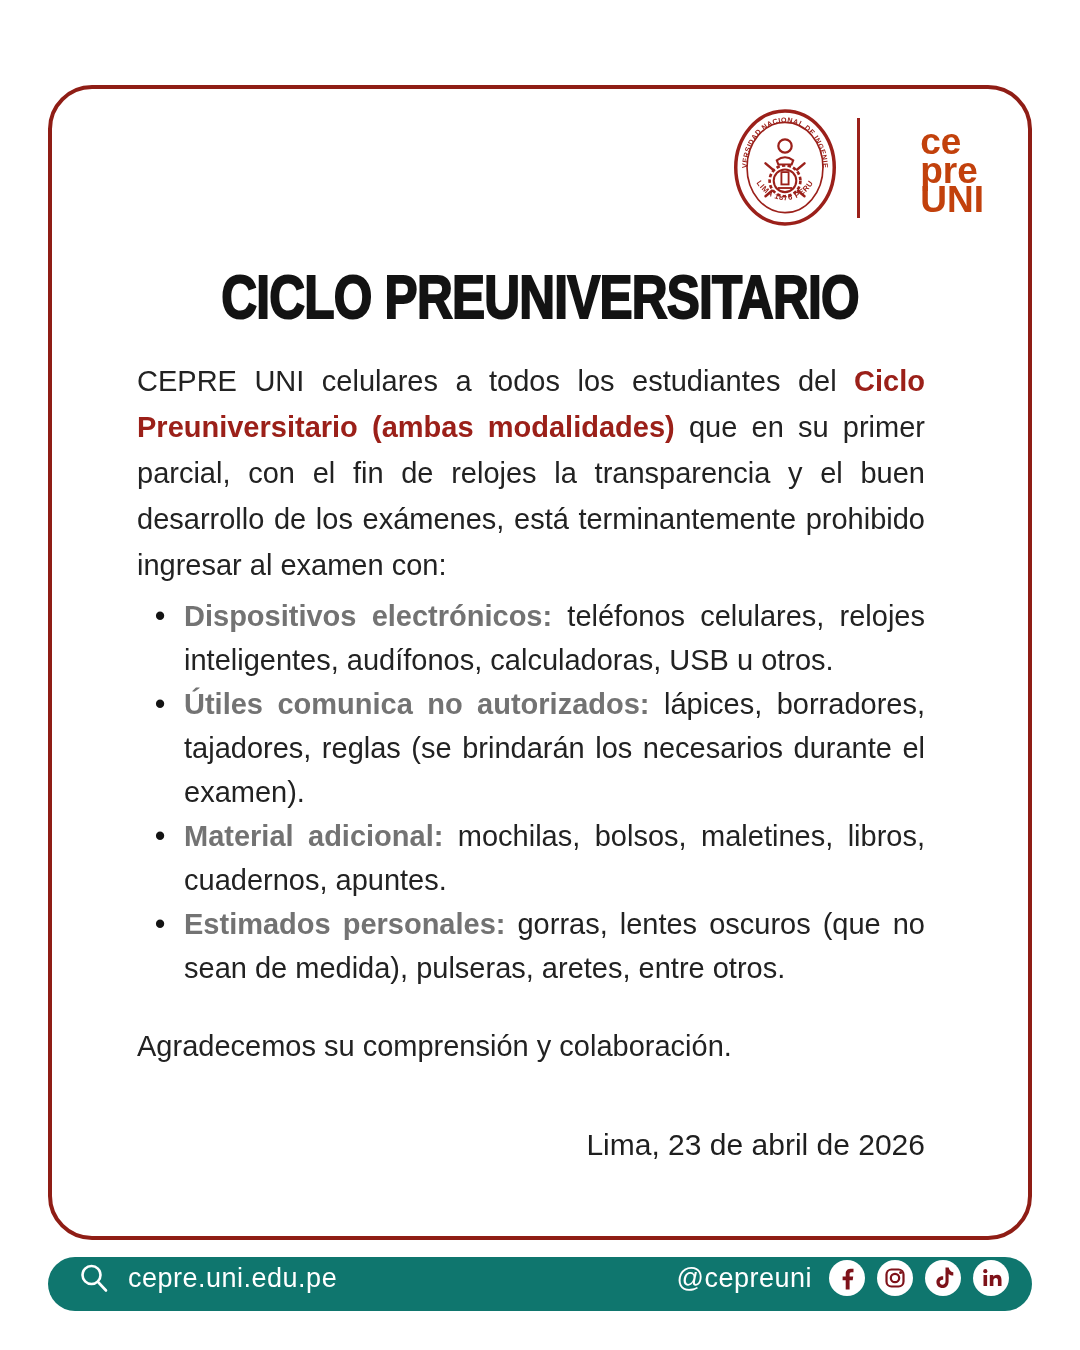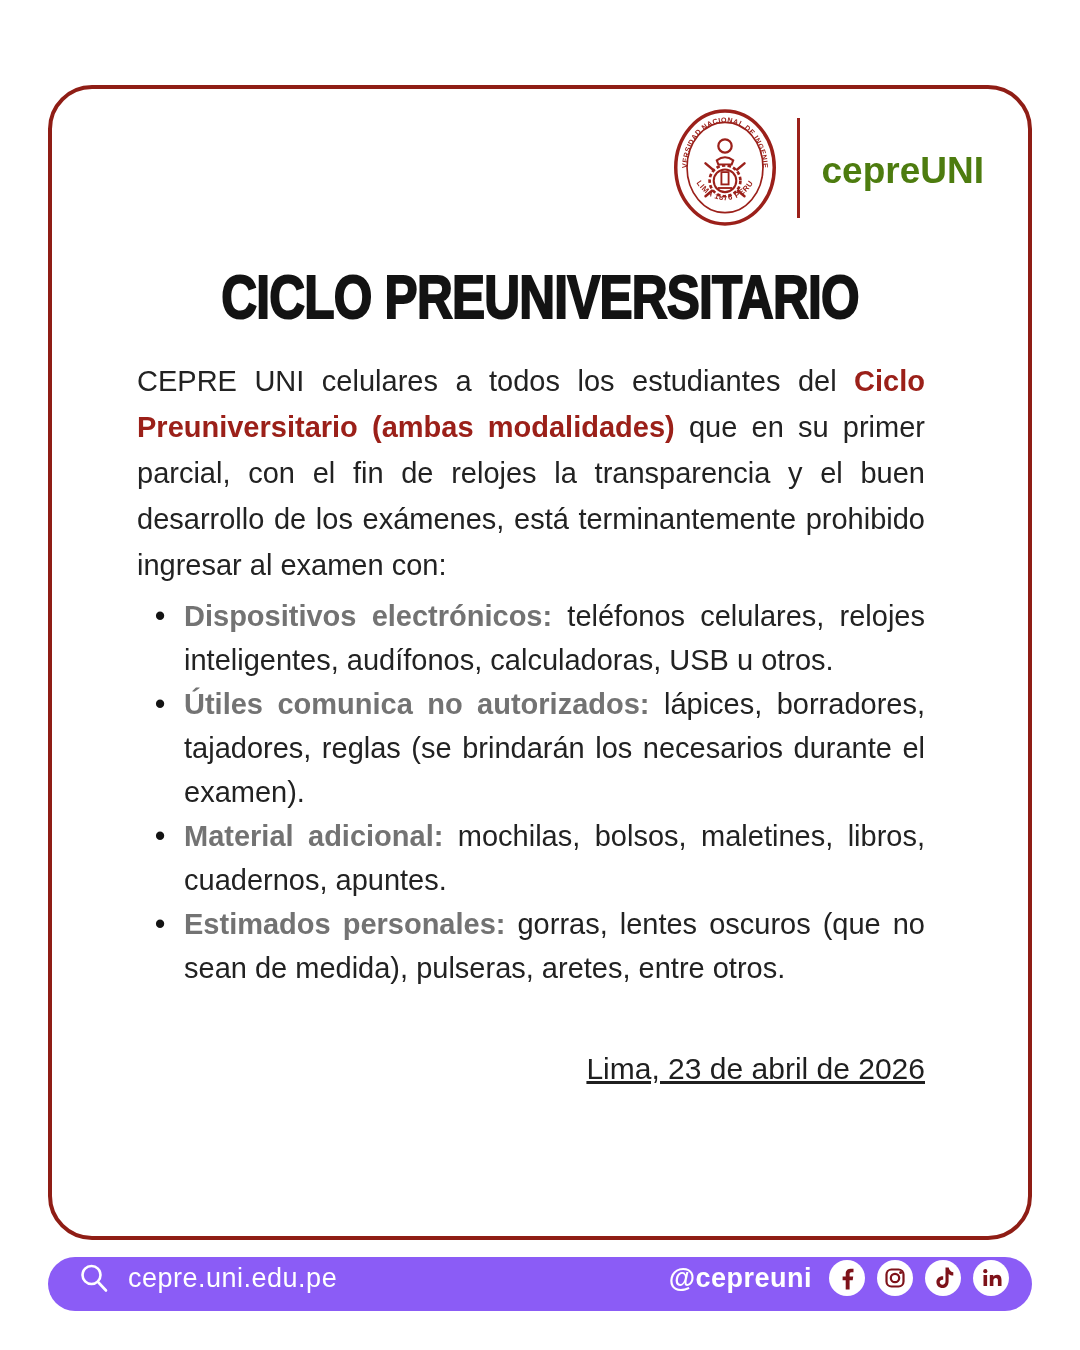--- a/index.html
+++ b/index.html
@@ -11,52 +11,52 @@
   .card{
     position:absolute;left:48px;top:85px;width:984px;height:1155px;
     border:4px solid #8f1d15;border-radius:44px;background:#ffffff;box-sizing:border-box;
   }
   
   .logo-row{
     position:absolute;top:20px;right:44px;display:flex;align-items:center;
   }
   .seal{width:104px;height:118px;}
   .logo-divider{width:3px;height:100px;background:#9b201a;margin:0 22px 0 20px;}
-  .wordmark{display:flex;flex-direction:row;color:#4d7c0f;font-weight:700;
-    font-size:37px;line-height:29px;letter-spacing:0px;padding-top:4px;}
+  .wordmark{display:flex;flex-direction:column;color:#c2410c;font-weight:700;
+    font-size:37px;line-height:29px;letter-spacing:0px;padding-top:4px;margin-left:38px;}
   
   .title{
     margin-top:172px;text-align:center;font-weight:700;font-size:62px;color:#131313;
     letter-spacing:-1px;transform:scaleX(0.80);transform-origin:50% 50%;
     -webkit-text-stroke:2px #131313;white-space:nowrap;
   }
   
   .content{margin:26px 103px 0 85px;font-size:29px;color:#222;}
   .greeting{margin:0 0 18px 0;line-height:40px;}
   .lead{margin:0;text-align:justify;line-height:46px;}
   .emph{color:#9b2019;font-weight:700;}
   ul.rules{list-style:none;margin:6px 0 0 0;padding:0;}
   ul.rules li{
     position:relative;padding-left:47px;text-align:justify;line-height:44px;margin:0;
   }
   ul.rules li .dot{
     position:absolute;left:18px;top:0;font-weight:700;color:#131313;
   }
   ul.rules li b{color:#737373;}
   .closing{margin:36px 0 0 0;line-height:40px;}
-  .dateline{margin:62px 0 16px 0;text-align:right;font-size:30px;color:#1f1f1f;text-decoration:underline;}
+  .dateline{margin:62px 0 16px 0;text-align:right;font-size:30px;color:#1f1f1f;}
   
   .footer-bar{
-    position:absolute;left:48px;top:1257px;width:984px;height:54px;background:#8b5cf6;
+    position:absolute;left:48px;top:1257px;width:984px;height:54px;background:#0f766e;
     border-radius:27px;display:flex;align-items:center;justify-content:space-between;
     padding:0 22px 12px 30px;box-sizing:border-box;color:#ffffff;
   }
   .footer-left{display:flex;align-items:center;gap:18px;}
   .site-text{font-size:27px;letter-spacing:.5px;}
-  .footer-right{display:flex;align-items:center;gap:10px;font-weight:bold;}
+  .footer-right{display:flex;align-items:center;gap:10px;}
   .handle-text{font-size:27px;letter-spacing:.5px;margin-right:6px;}
   .soc{width:38px;height:38px;display:block;}
 </style>
 </head>
 <body>
 
 <div class="page">
 
   <div class="card">
 
@@ -99,20 +99,21 @@
 
       <p class="lead"><span>CEPRE UNI celulares a todos los estudiantes del </span><span class="emph">Ciclo Preuniversitario (ambas modalidades)</span><span> que en su primer parcial, con el fin de relojes la transparencia y el buen desarrollo de los exámenes, está terminantemente prohibido ingresar al examen con:</span></p>
 
       <ul class="rules">
         <li><span class="dot">•</span><b>Dispositivos electrónicos:</b><span> teléfonos celulares, relojes inteligentes, audífonos, calculadoras, USB u otros.</span></li>
         <li><span class="dot">•</span><b>Útiles comunica no autorizados:</b><span> lápices, borradores, tajadores, reglas (se brindarán los necesarios durante el examen).</span></li>
         <li><span class="dot">•</span><b>Material adicional:</b><span> mochilas, bolsos, maletines, libros, cuadernos, apuntes.</span></li>
         <li><span class="dot">•</span><b>Estimados personales:</b><span> gorras, lentes oscuros (que no sean de medida), pulseras, aretes, entre otros.</span></li>
       </ul>
 
+      <p class="closing">Agradecemos su comprensión y colaboración.</p>
       <p class="dateline">Lima, 23 de abril de 2026</p>
     </div>
   </div>
 
   <div class="footer-bar">
     <div class="footer-left">
       <svg width="32" height="32" viewBox="0 0 32 32" aria-hidden="true">
         <circle cx="13.5" cy="13" r="9" fill="none" stroke="#ffffff" stroke-width="2.6"></circle>
         <line x1="20.5" y1="20.5" x2="28" y2="28.5" stroke="#ffffff" stroke-width="2.6" stroke-linecap="round"></line>
       </svg>

